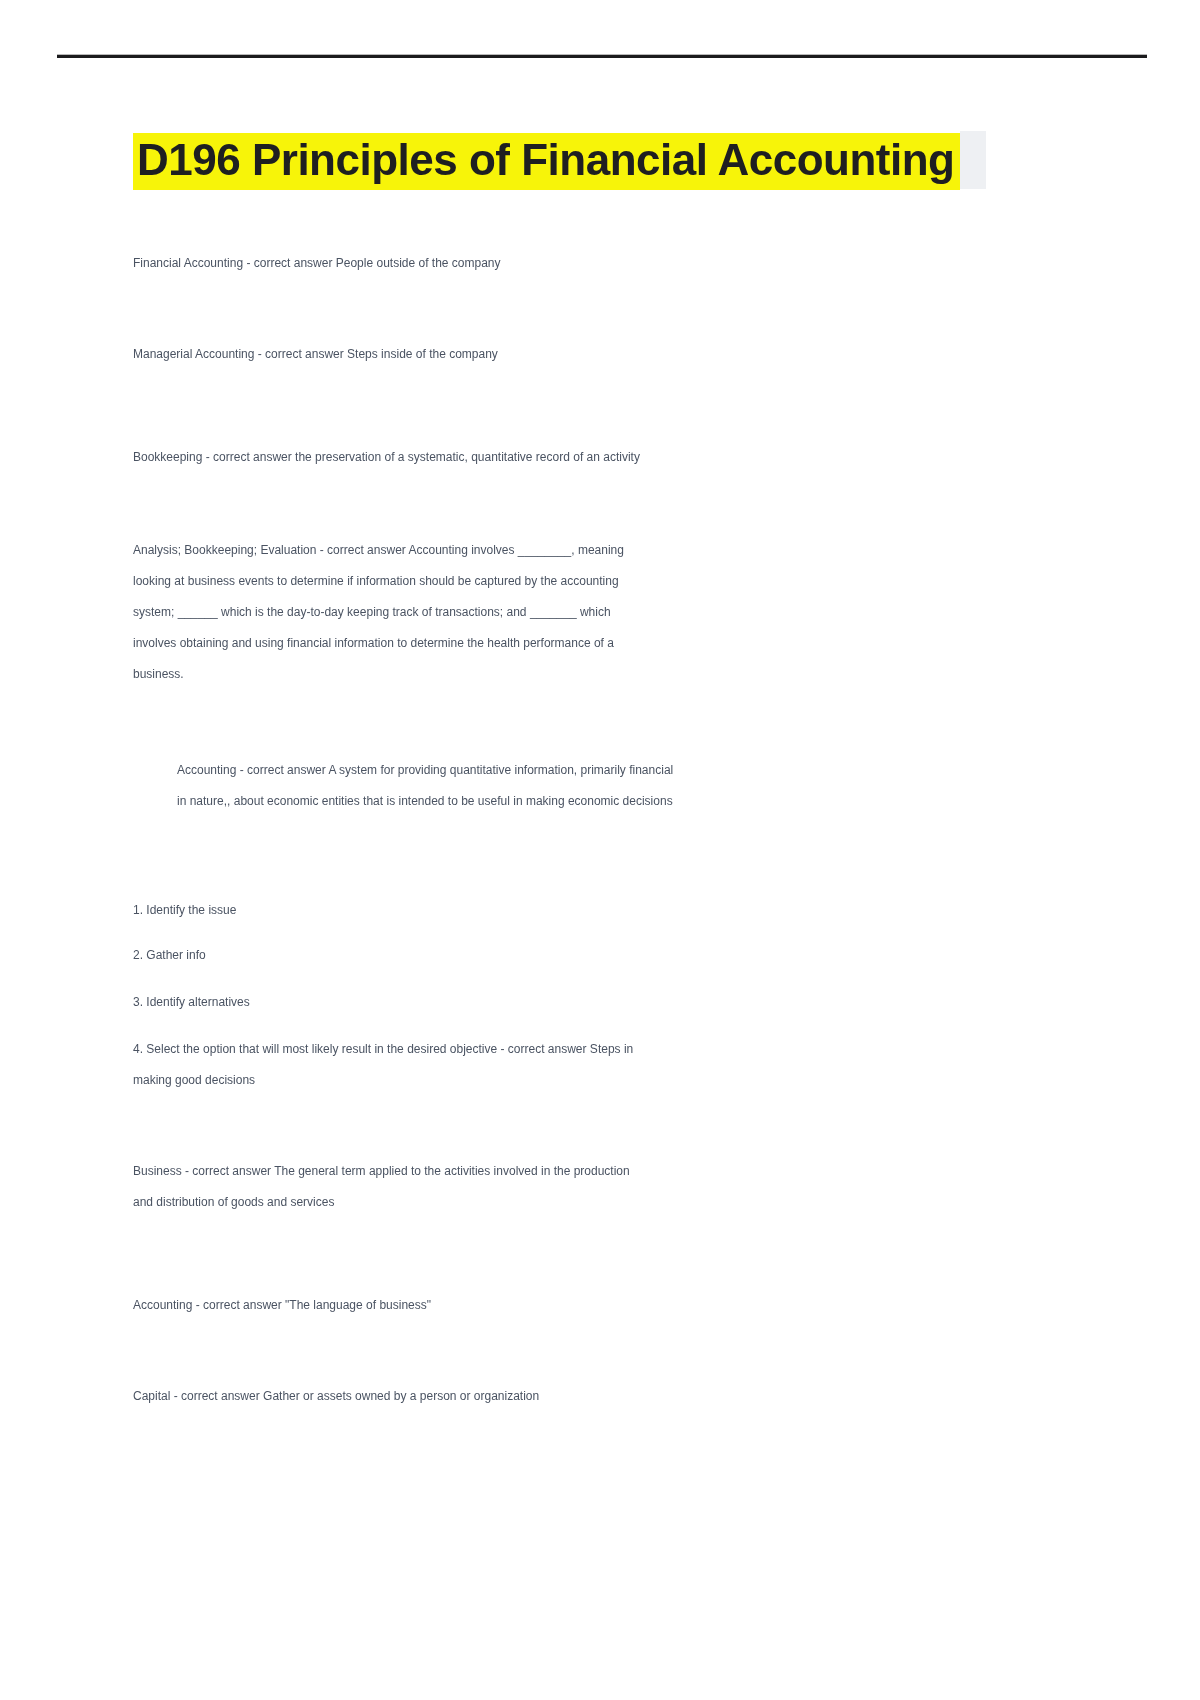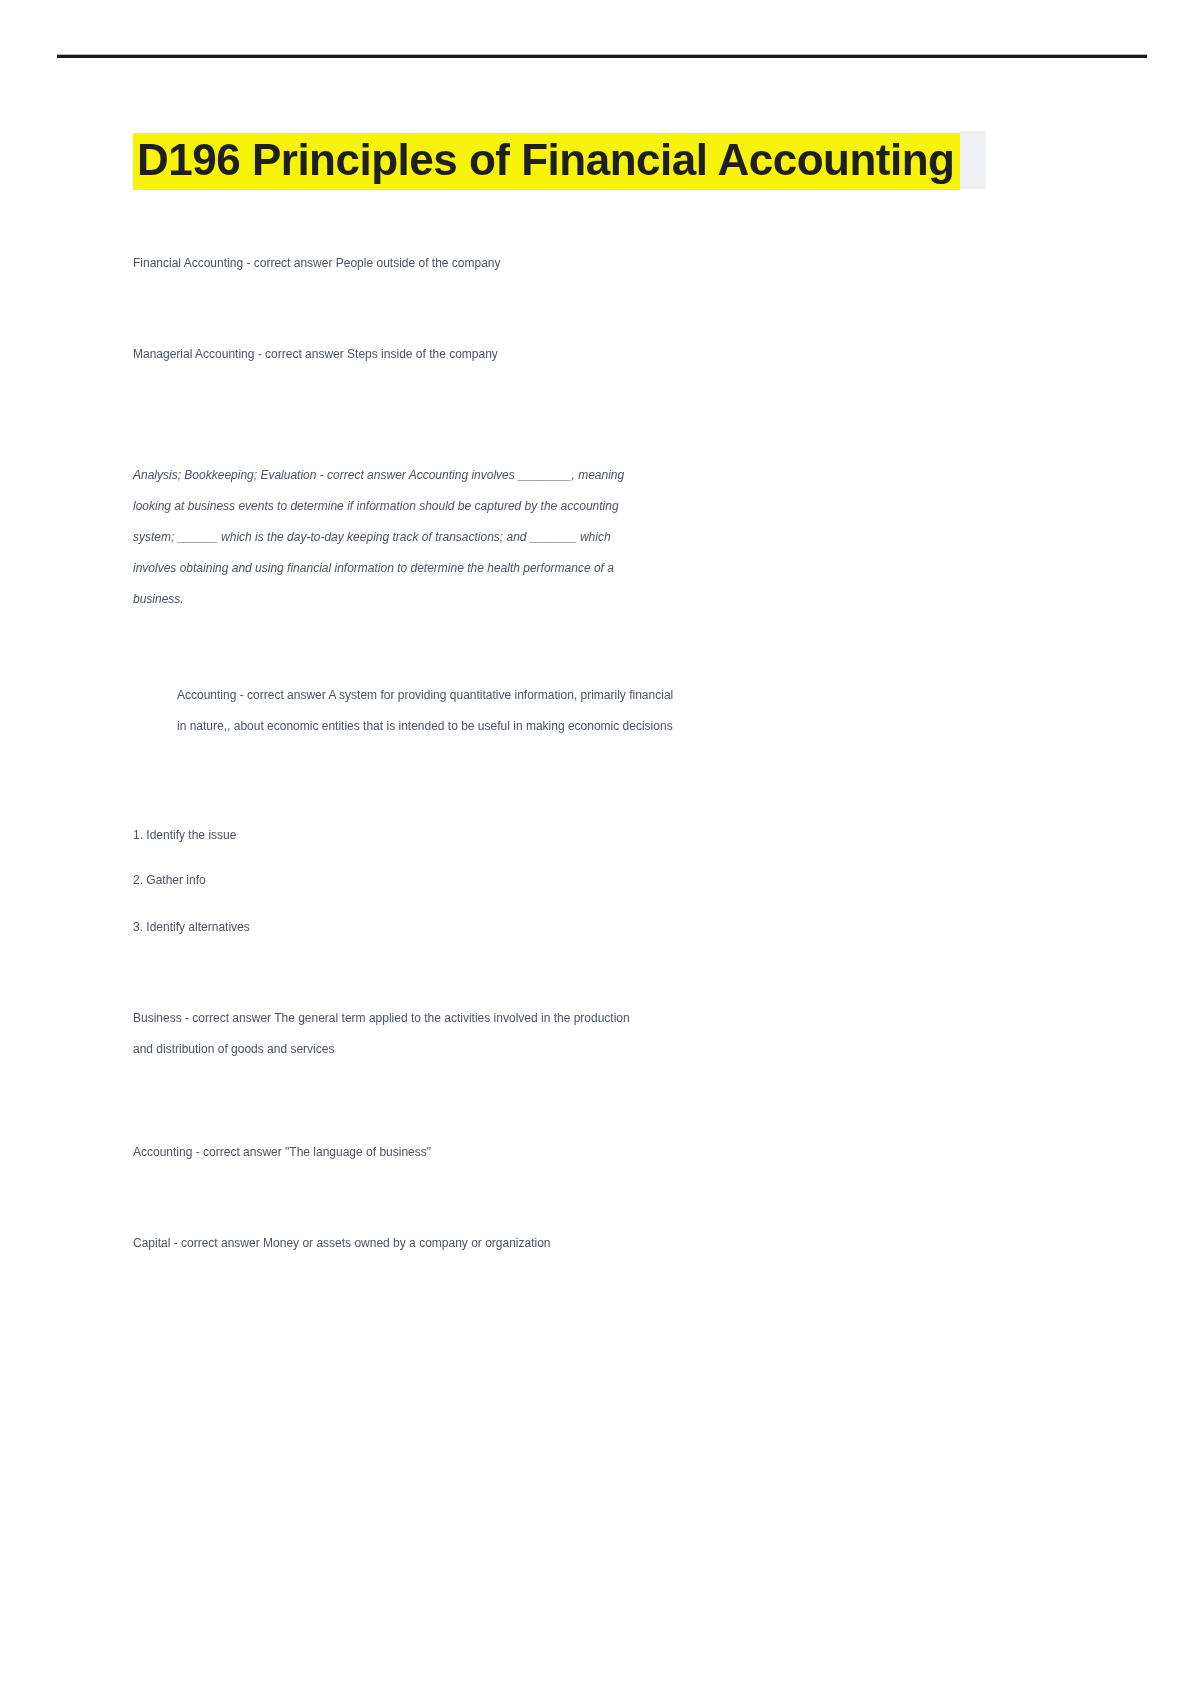--- a/index.html
+++ b/index.html
@@ -55,62 +55,65 @@
 
   p.card {
     margin: 60px 0 0 0;
     font-size: 12px;
     line-height: 31px;
     color: #4a5362;
     white-space: pre-line;
   }
   p.mt59 { margin-top: 59px; }
   p.mt72 { margin-top: 72px; }
-  p.mt62 { margin-top: 90px; font-style: italic; }
+  p.mt62 { margin-top: 62px; }
   p.mt65 { margin-top: 65px; margin-left: 44px; }
   p.mt78 { margin-top: 78px; }
   p.mt14 { margin-top: 14px; }
   p.mt16 { margin-top: 16px; }
 </style>
 </head>
 <body>
 
 <div class="page">
 
   <div class="rule top"></div>
 
   <div class="content">
 
     <h1 class="title"><span class="hl">D196 Principles of Financial Accounting</span><span class="hl-tail"></span></h1>
 
     <p class="card mt59">Financial Accounting - correct answer People outside of the company</p>
 
     <p class="card">Managerial Accounting - correct answer Steps inside of the company</p>
 
+    <p class="card mt72">Bookkeeping - correct answer the preservation of a systematic, quantitative record of an activity</p>
 
     <p class="card mt62">Analysis; Bookkeeping; Evaluation - correct answer Accounting involves ________, meaning
 looking at business events to determine if information should be captured by the accounting
 system; ______ which is the day-to-day keeping track of transactions; and _______ which
 involves obtaining and using financial information to determine the health performance of a
 business.</p>
 
     <p class="card mt65">Accounting - correct answer A system for providing quantitative information, primarily financial
 in nature,, about economic entities that is intended to be useful in making economic decisions</p>
 
     <p class="card mt78">1. Identify the issue</p>
 
     <p class="card mt14">2. Gather info</p>
 
     <p class="card mt16">3. Identify alternatives</p>
 
+    <p class="card mt16">4. Select the option that will most likely result in the desired objective - correct answer Steps in
+making good decisions</p>
 
     <p class="card">Business - correct answer The general term applied to the activities involved in the production
 and distribution of goods and services</p>
 
     <p class="card mt72">Accounting - correct answer "The language of business"</p>
 
-    <p class="card">Capital - correct answer Money or assets owned by a company or organization</p>
+    <p class="card">Capital - correct answer Gather or assets owned by a person or organization</p>
 
   </div>
 
   <div class="rule bottom"></div>
 
 </div>
 
 </body></html>

